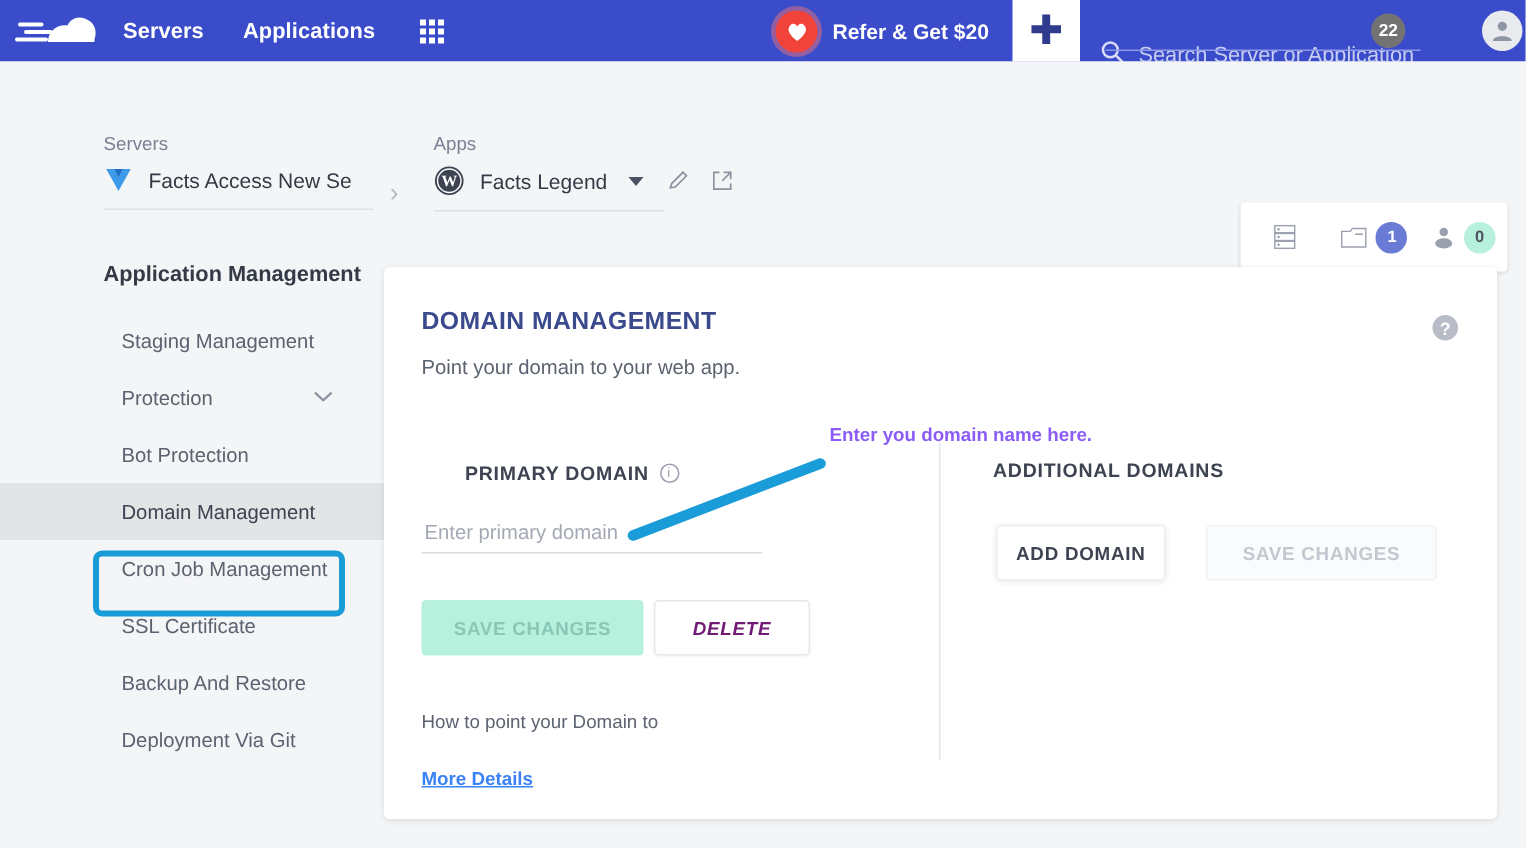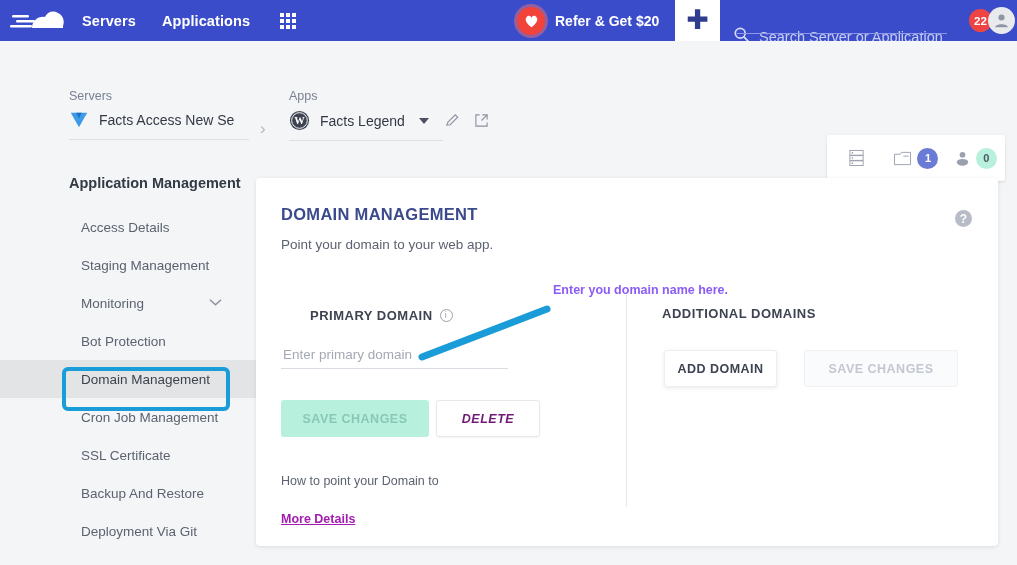--- a/index.html
+++ b/index.html
@@ -57,23 +57,23 @@
   .search-box {
     position: absolute; left: 733px; top: 16px; height: 41px;
     display: flex; align-items: center; justify-content: space-between;
   }
   .search-underline {
     position: absolute; left: 737px; top: 33px;
     width: 210px; height: 1px; background: #8d99e8;
   }
   .search-ph { color: #c7cdf1; font-size: 14.5px; margin-left: 9px; }
   .badge-22 {
-    position: absolute; left: 969px; top: 9px;
+    position: absolute; left: 914px; top: 9px;
     width: 23px; height: 23px; border-radius: 50%;
-    background: #ef4444; color: #fff; font-size: 11.5px; font-weight: bold;
+    background: #737373; color: #fff; font-size: 11.5px; font-weight: bold;
     display: flex; align-items: center; justify-content: center;
   }
   .avatar-circle {
     position: absolute; left: 988px; top: 7px;
     width: 27px; height: 27px; border-radius: 50%;
     background: #e9eaee; display: flex; align-items: center; justify-content: center;
   }
 
   
   .crumbs { position: absolute; top: 41px; left: 0; width: 1017px; height: 134px; background: #f4f5f7; }
@@ -195,21 +195,21 @@
     border: 1px solid #e6e8ec;
     box-shadow: 0 1px 2px rgba(0,0,0,.05);
     font-style: italic;
   }
   .hint {
     position: absolute; left: 25px; top: 283px;
     font-size: 12.5px; color: #5c6370; line-height: 18px; width: 310px; margin-top: 11px;
   }
   .more-details {
     display: inline-block; margin-top: 2px;
-    font-weight: bold; color: #a21caf; text-decoration: underline;
+    font-weight: bold; color: #3b82f6; text-decoration: underline;
     cursor: pointer; font-size: 12.5px;
   }
 
   .add-label {
     position: absolute; left: 406px; top: 128px;
     font-size: 13px; font-weight: bold; color: #3d4350; letter-spacing: .5px;
   }
   .btn-add {
     left: 408px; top: 172px; width: 113px;
     background: #ffffff; color: #3d4350;
@@ -368,27 +368,24 @@
       </svg>
       <span class="pill pill-green">0</span>
     </div>
   </div>
 </div>
 
 <div class="sidebar">
   <div class="side-title">Application Management</div>
 
   <div class="side-item">
-    <span>Access Details</span>
-  </div>
-  <div class="side-item">
     <span>Staging Management</span>
   </div>
   <div class="side-item">
-    <span>Monitoring</span>
+    <span>Protection</span>
     <span class="side-chev">
       <svg width="13" height="9" viewBox="0 0 14 9">
           <path d="M1 1.5 L7 7 L13 1.5" fill="none" stroke="#8b919f" stroke-width="1.6"></path>
         </svg>
     </span>
   </div>
   <div class="side-item">
     <span>Bot Protection</span>
   </div>
   <div class="side-item active">

